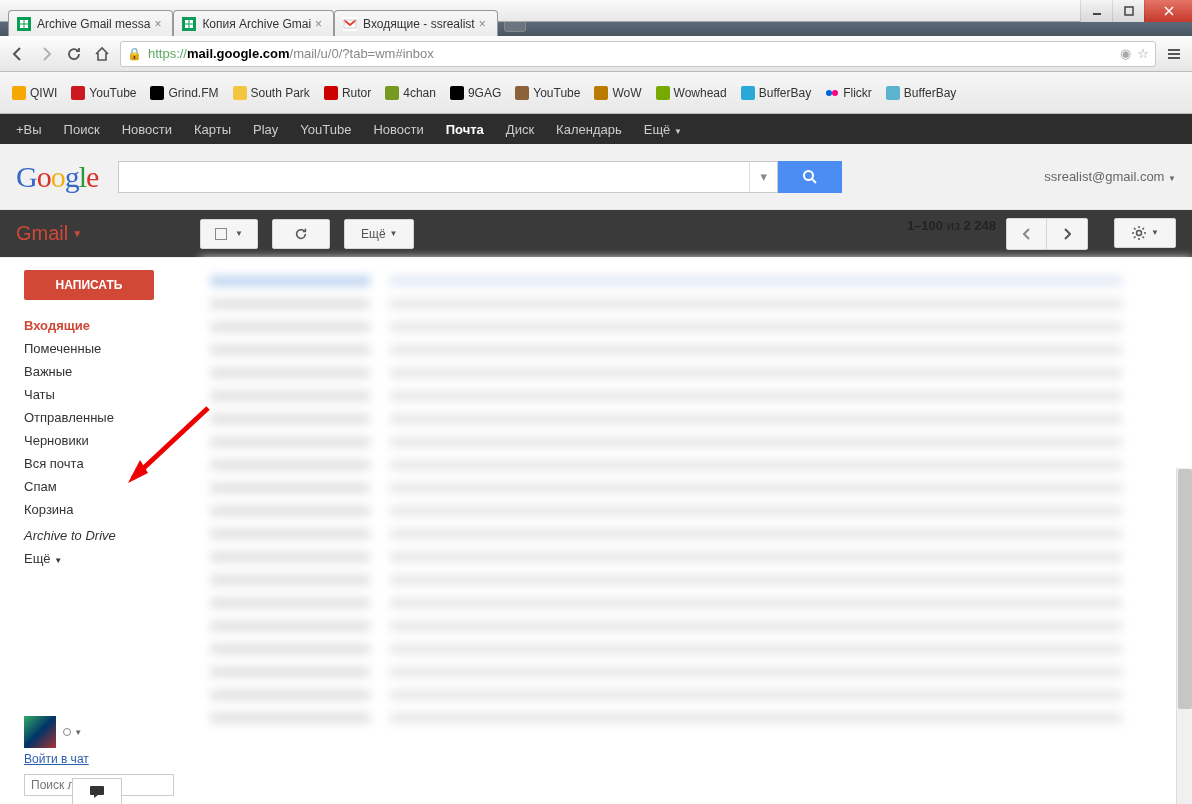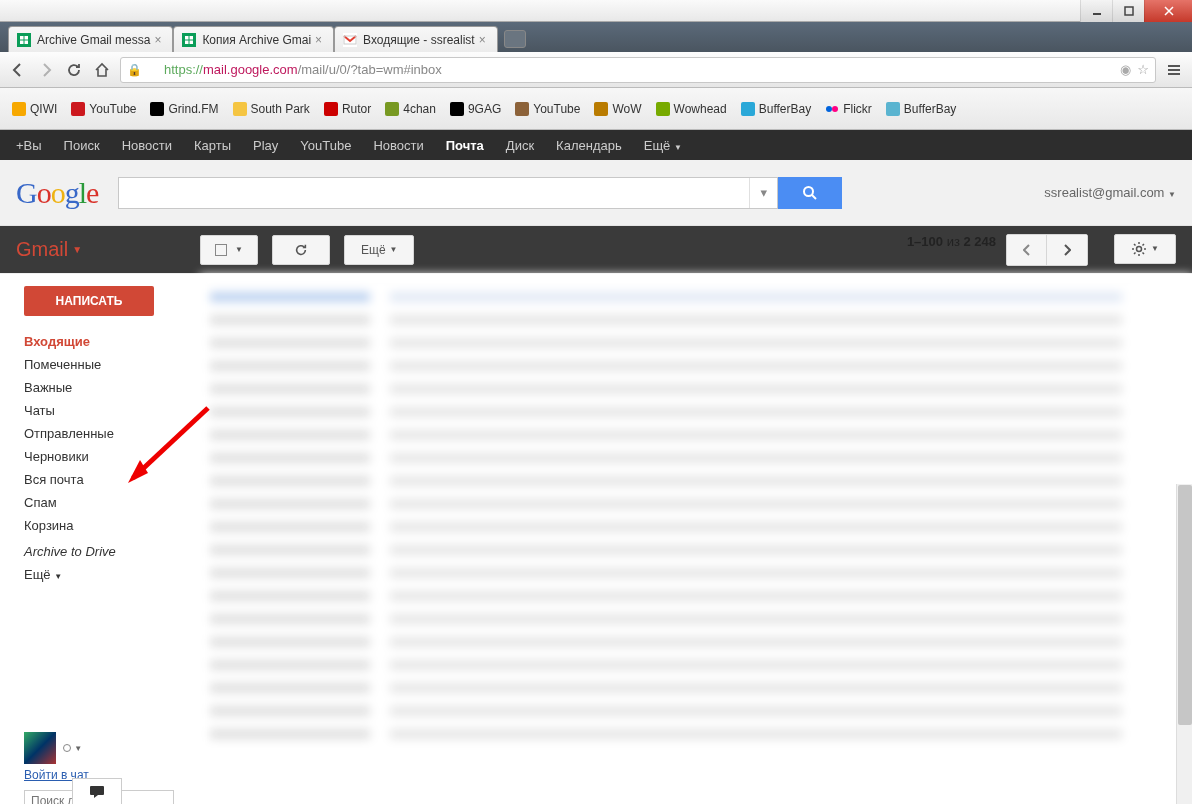--- a/index.html
+++ b/index.html
@@ -6,34 +6,34 @@
 body { font-family: Arial, sans-serif; font-size: 13px; width: 1192px; height: 804px; overflow: hidden; background: #3a3a3a; }
 
 
 .titlebar { height: 22px; background: linear-gradient(#fafafa,#e8e8e8); border-bottom: 1px solid #aaa; position: relative; }
 .win-controls { position: absolute; right: 0; top: 0; display: flex; height: 22px; }
 .win-btn { width: 32px; height: 22px; display: flex; align-items: center; justify-content: center; border-left: 1px solid rgba(0,0,0,0.1); background: linear-gradient(#f4f4f4,#d8d8d8); color: #444; font-size: 11px; }
 .win-btn.close { background: linear-gradient(#e57368,#c5392b); color: #fff; width: 48px; }
 .win-btn svg { width: 10px; height: 10px; }
 
 
-.tabstrip { height: 30px; background: linear-gradient(#5b6a7a,#4a5560); display: flex; align-items: flex-end; padding-left: 8px; gap: -1px; }
+.tabstrip { height: 14px; background: linear-gradient(#5b6a7a,#4a5560); display: flex; align-items: flex-end; padding-left: 8px; gap: -1px; }
 .tab { height: 26px; background: linear-gradient(#f7f7f7,#ececec); border: 1px solid #999; border-bottom: none; border-radius: 4px 4px 0 0; padding: 0 22px 0 8px; display: flex; align-items: center; gap: 6px; font-size: 12px; color: #333; position: relative; max-width: 190px; }
 .tab .fav { width: 14px; height: 14px; display: flex; align-items: center; justify-content: center; }
 .tab .close-x { position: absolute; right: 6px; top: 6px; width: 12px; height: 12px; color: #888; font-size: 12px; }
 .newtab { width: 22px; height: 18px; background: #6a7580; border: 1px solid #888; border-radius: 3px; margin: 0 0 4px 6px; }
 
 
 .toolbar { height: 36px; background: linear-gradient(#fdfdfd,#e6e6e6); border-bottom: 1px solid #bbb; display: flex; align-items: center; padding: 0 8px; gap: 8px; }
 .tb-icon { width: 20px; height: 20px; display: flex; align-items: center; justify-content: center; color: #555; }
 .omnibox { flex: 1; height: 26px; border: 1px solid #c8c8c8; border-radius: 3px; display: flex; align-items: center; padding: 0 6px; background: #fff; gap: 6px; }
 .omnibox .lock { color: #5daa5d; font-size: 12px; }
-.omnibox .scheme { color: #5daa5d; margin-left: 16px; }
+.omnibox .scheme { color: #5daa5d; }
 .omnibox .url-text { color: #888; white-space: nowrap; overflow: hidden; }
-.omnibox .host { color: #be185d; }
+.omnibox .host { color: #000000; font-weight: bold; }
 .star { color: #999; }
 
 
 .bookmarks { height: 42px; background: linear-gradient(#f7f7f7,#e8e8e8); border-bottom: 1px solid #bbb; display: flex; align-items: center; padding: 0 6px; gap: 2px; font-size: 12px; }
 .bm { display: flex; align-items: center; gap: 4px; padding: 2px 6px; border-radius: 2px; color: #333; }
 .bm .ico { width: 14px; height: 14px; border-radius: 2px; display: inline-block; }
 
 
 .gbar { height: 30px; background: #2d2d2d; color: #ccc; display: flex; align-items: center; padding: 0 16px; gap: 22px; font-size: 13px; }
 .gbar .g-item { color: #ccc; }

